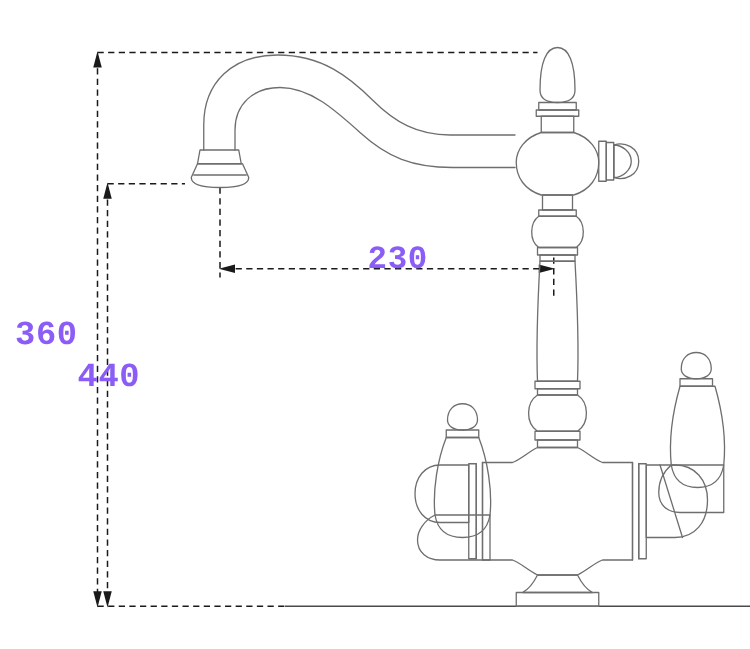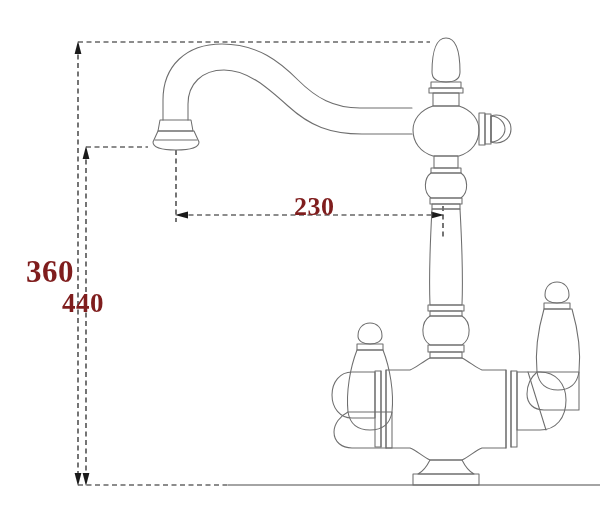--- a/index.html
+++ b/index.html
@@ -18,31 +18,31 @@
   #drawing-svg {
     position: absolute;
     left: 0;
     top: 0;
     width: 600px;
     height: 519px;
     display: block;
   }
   .dim-label {
     position: absolute;
-    font-family: Liberation Serif, serif;
+    font-family: Liberation Mono, monospace;
     font-weight: bold;
-    color: #7f1d1d;
+    color: #8b5cf6;
     white-space: nowrap;
     line-height: 1;
     letter-spacing: 0.5px;
   }
   #label-360 {
-    left: 26px;
+    left: 12px;
     top: 256px;
-    font-size: 31px;
+    font-size: 27px;
   }
   #label-260 {
     left: 62px;
     top: 290px;
     font-size: 27px;
   }
   #label-230 {
     left: 294px;
     top: 194px;
     font-size: 26px;

